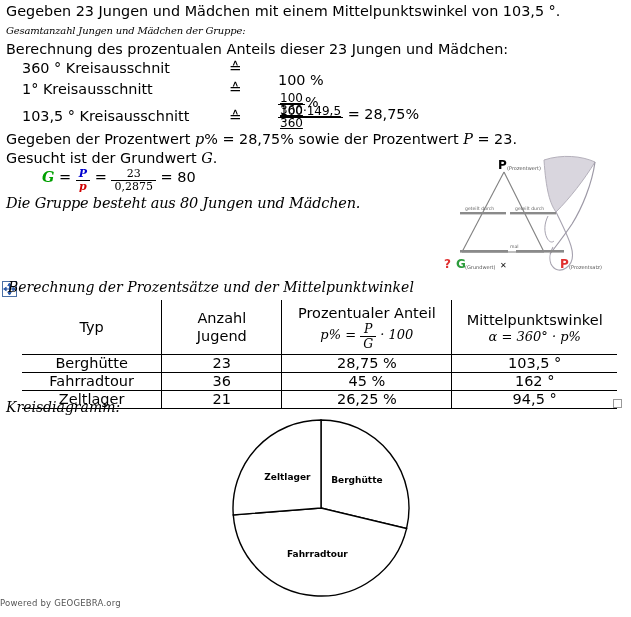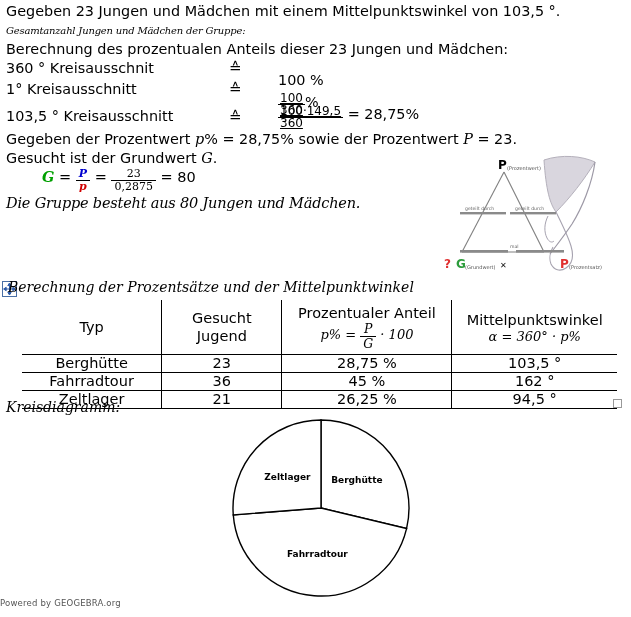--- a/index.html
+++ b/index.html
@@ -45,21 +45,21 @@
   }
 
   
   .eqrow {
     position: relative;
     height: 21px;
     font-size: 14.4px;
   }
   .eqrow .lhs {
     position: absolute;
-    left: 0;
+    left: 16px;
     top: 1px;
   }
   .eqrow .sym {
     position: absolute;
     left: 223px;
     top: 0px;
     font-size: 15px;
   }
   .eqrow .rhs {
     position: absolute;
@@ -338,21 +338,21 @@
     </svg>
   </div>
 
   <div class="caption">Berechnung der Prozentsätze und der Mittelpunktwinkel</div>
 
   <table class="calc">
     <thead>
       <tr>
         <th class="col-typ">Typ</th>
         <th class="col-anz">
-          <div class="hdr2">Gesucht</div>
+          <div class="hdr2">Anzahl</div>
           <div class="hdr2">Jugend</div>
         </th>
         <th class="col-pro">
           <div class="hdr2">Prozentualer Anteil</div>
           <div class="hdrsub">
             <span>p% =</span>
             <span class="fracS">
               <span class="num">P</span>
               <span class="den">G</span>
             </span>

